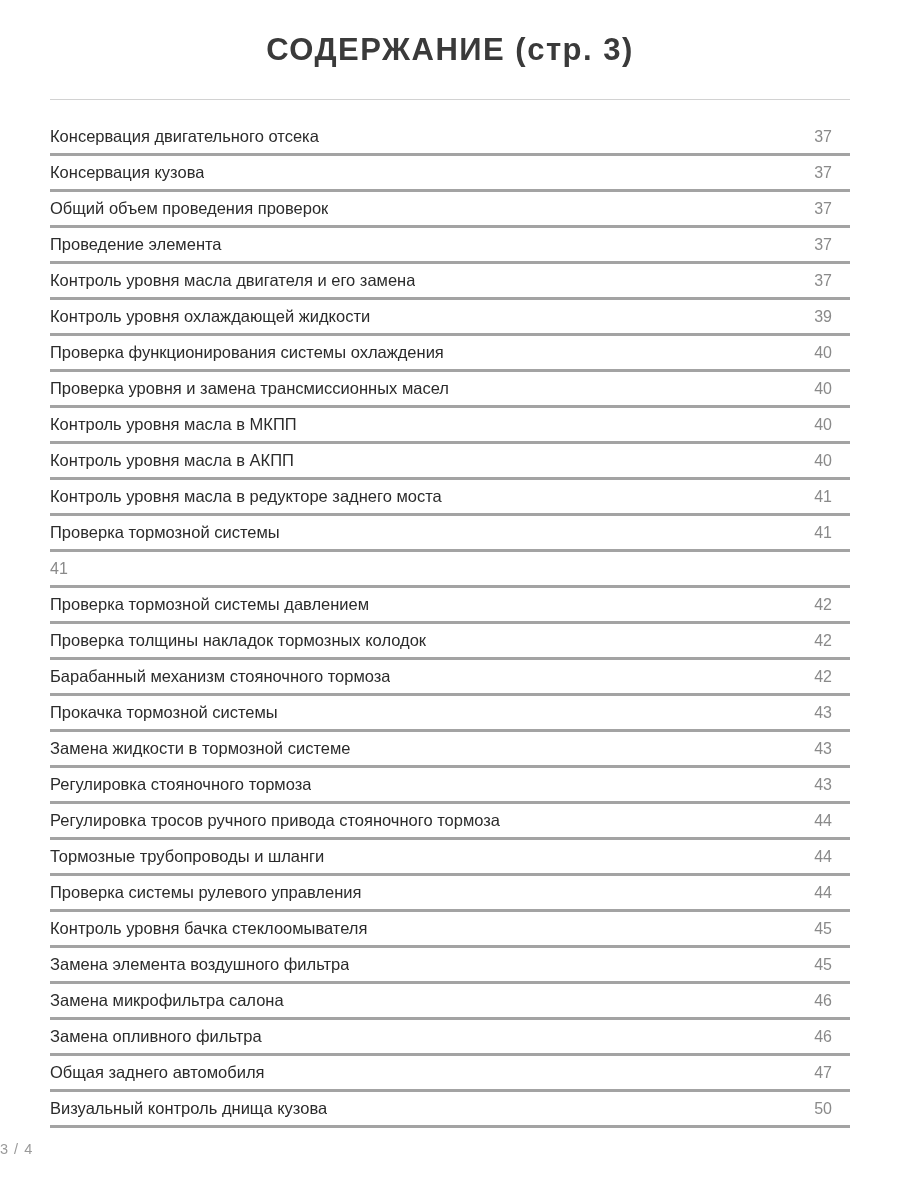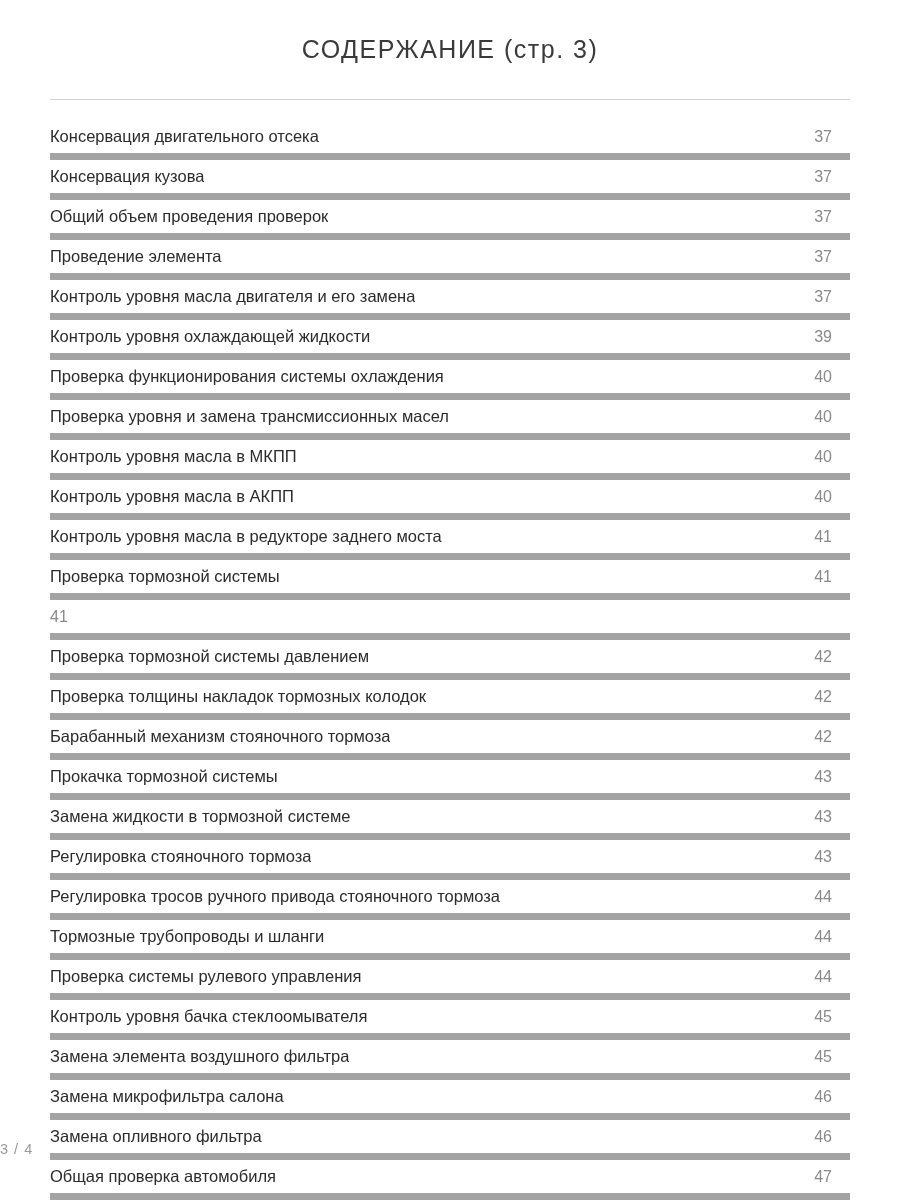--- a/index.html
+++ b/index.html
@@ -20,35 +20,35 @@
     box-sizing: border-box;
   }
   .header {
     height: 99px;
     display: flex;
     align-items: center;
     justify-content: center;
     border-bottom: 1px solid #d2d2d2;
   }
   .page-title {
-    font-size: 25px;
-    font-weight: 400;
+    font-size: 31px;
+    font-weight: 700;
     letter-spacing: 1.5px;
     color: #3a3a3a;
     text-align: left;
   }
   .toc {
     margin-top: 20px;
   }
   .toc-row {
     height: 33px;
     display: flex;
     align-items: center;
     justify-content: space-between;
-    border-bottom: 7px solid #a3a3a3;
+    border-bottom: 3px solid #a3a3a3;
   }
   .toc-label {
     font-size: 16.5px;
     color: #2b2b2b;
     white-space: nowrap;
     overflow: hidden;
   }
   .toc-page {
     font-size: 16px;
     color: #8a8a8a;
@@ -175,21 +175,21 @@
       </div>
       <div class="toc-row">
         <span class="toc-label">Замена микрофильтра салона</span>
         <span class="toc-page">46</span>
       </div>
       <div class="toc-row">
         <span class="toc-label">Замена опливного фильтра</span>
         <span class="toc-page">46</span>
       </div>
       <div class="toc-row">
-        <span class="toc-label">Общая проверка автомобиля</span>
+        <span class="toc-label">Общая заднего автомобиля</span>
         <span class="toc-page">47</span>
       </div>
       <div class="toc-row">
         <span class="toc-label">Визуальный контроль днища кузова</span>
         <span class="toc-page">50</span>
       </div>
     </div>
 
 </div>
 

